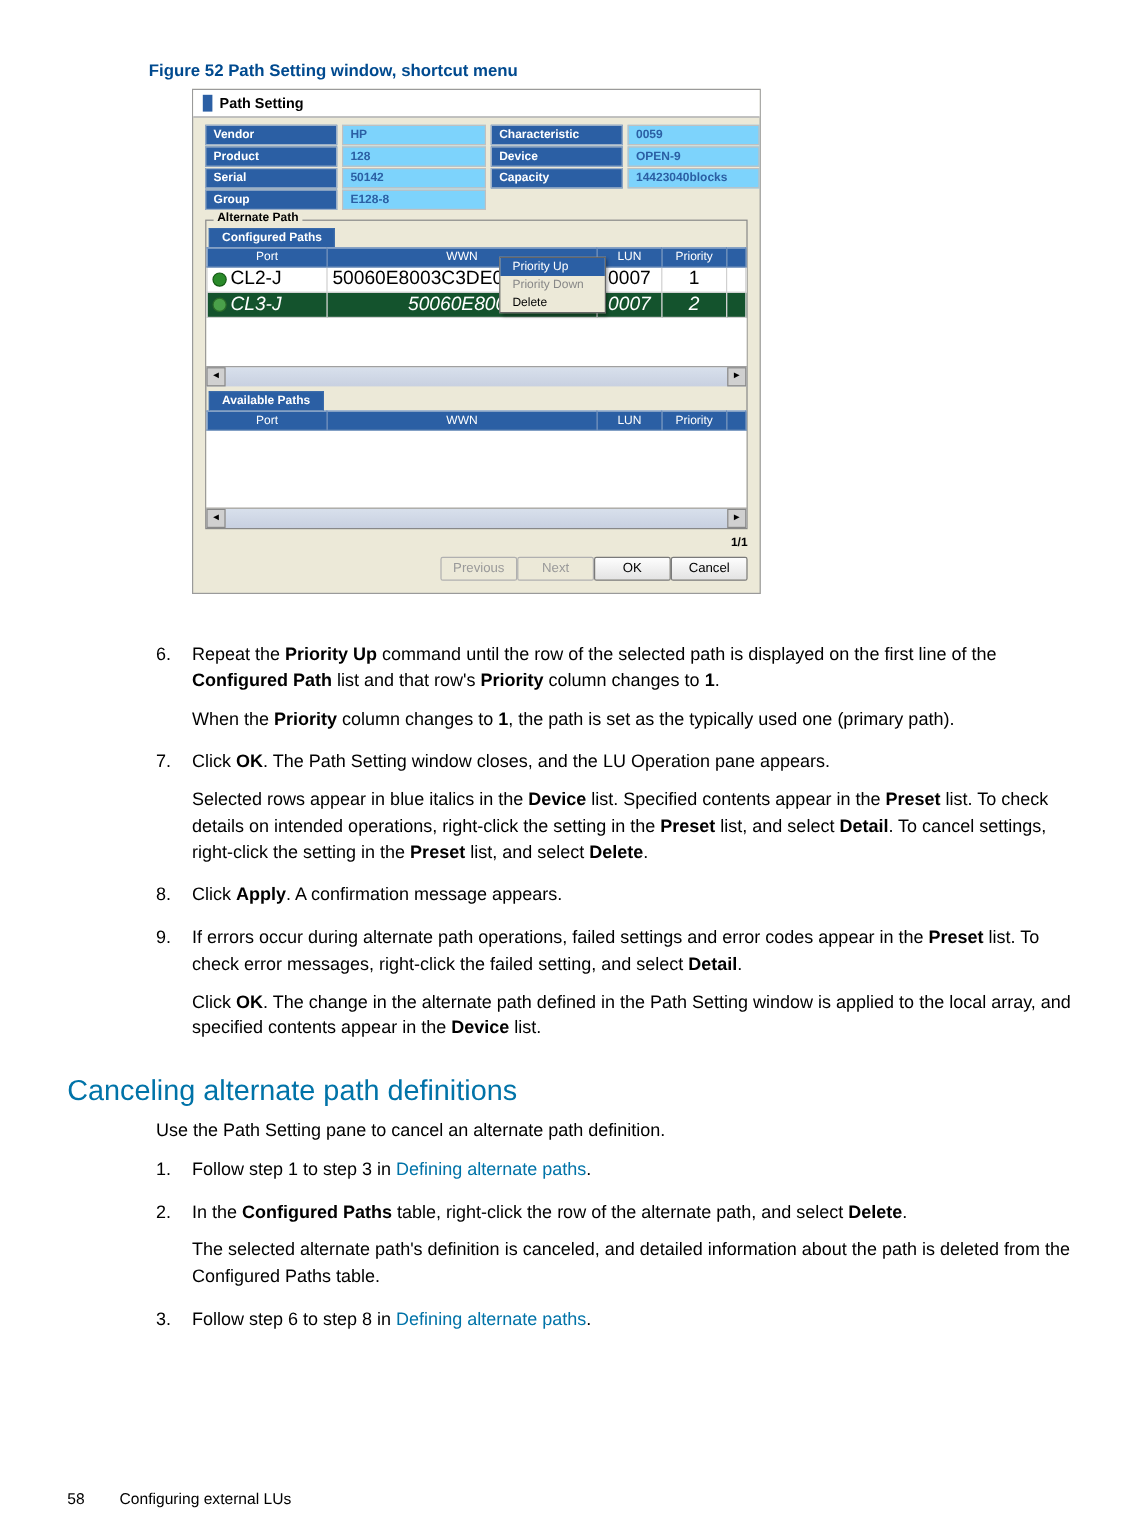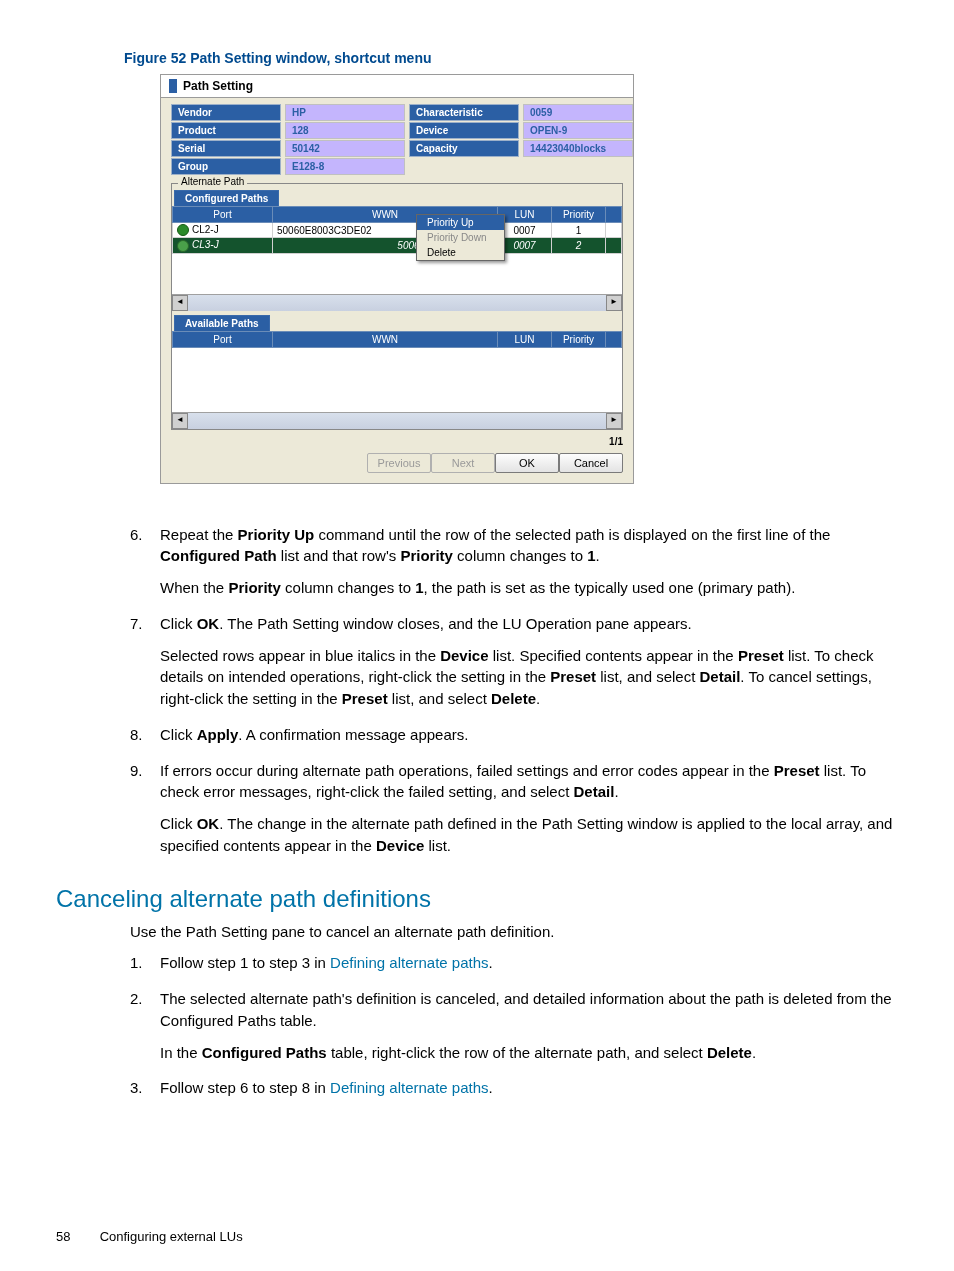--- a/index.html
+++ b/index.html
@@ -55,42 +55,42 @@
   .info-label {
     background: #2b5fa4;
     color: #fff;
     font-weight: bold;
     padding: 2px 6px;
     font-size: 10px;
     border: 1px solid #9cb0c9;
     box-sizing: border-box;
   }
   .info-value {
-    background: #c4b5fd;
+    background: #7dd3fc;
     color: #2b5fa4;
     font-weight: bold;
     padding: 2px 6px;
     font-size: 10px;
     border: 1px solid #c0c0c0;
     box-sizing: border-box;
   }
   .section {
     margin: 4px 10px;
     border: 1px solid #888;
     position: relative;
     padding: 6px 0 0 0;
   }
   .section-title {
     position: absolute;
     top: -8px;
     left: 6px;
     background: #ece9d8;
     padding: 0 3px;
     font-size: 10px;
-    font-weight: normal;
+    font-weight: bold;
   }
   .tablist {
     margin: 0 0 0 0;
   }
   .tab {
     display: inline-block;
     background: #2b5fa4;
     color: #fff;
     font-weight: bold;
     font-size: 10px;
@@ -108,21 +108,21 @@
   table.paths th {
     background: #2b5fa4;
     color: #fff;
     font-size: 10px;
     font-weight: normal;
     padding: 2px 4px;
     border: 1px solid #6a8cb8;
     text-align: center;
   }
   table.paths td {
-    font-size: 10px;
+    font-size: 16px;
     padding: 1px 4px;
     border: 1px solid #d0d0d0;
     text-align: center;
     background: #fff;
   }
   tr.selected td {
     background: #14532d;
     color: #fff;
     font-style: italic;
   }
@@ -418,24 +418,24 @@
     <div class="num">1.</div>
     <div class="txt">
       <div class="para">
         <span>Follow step 1 to step 3 in </span><a class="link">Defining alternate paths</a><span>.</span>
       </div>
     </div>
   </div>
   <div class="row">
     <div class="num">2.</div>
     <div class="txt">
+      <div class="para">
+        <span>In the </span><b>Configured Paths</b><span> table, right-click the row of the alternate path, and select </span><b>Delete</b><span>.</span>
+      </div>
       <div class="para">The selected alternate path's definition is canceled, and detailed information about the path is deleted from the Configured Paths table.</div>
-      <div class="para">
-        <span>In the </span><b>Configured Paths</b><span> table, right-click the row of the alternate path, and select </span><b>Delete</b><span>.</span>
-      </div>
     </div>
   </div>
   <div class="row">
     <div class="num">3.</div>
     <div class="txt">
       <div class="para">
         <span>Follow step 6 to step 8 in </span><a class="link">Defining alternate paths</a><span>.</span>
       </div>
     </div>
   </div>

